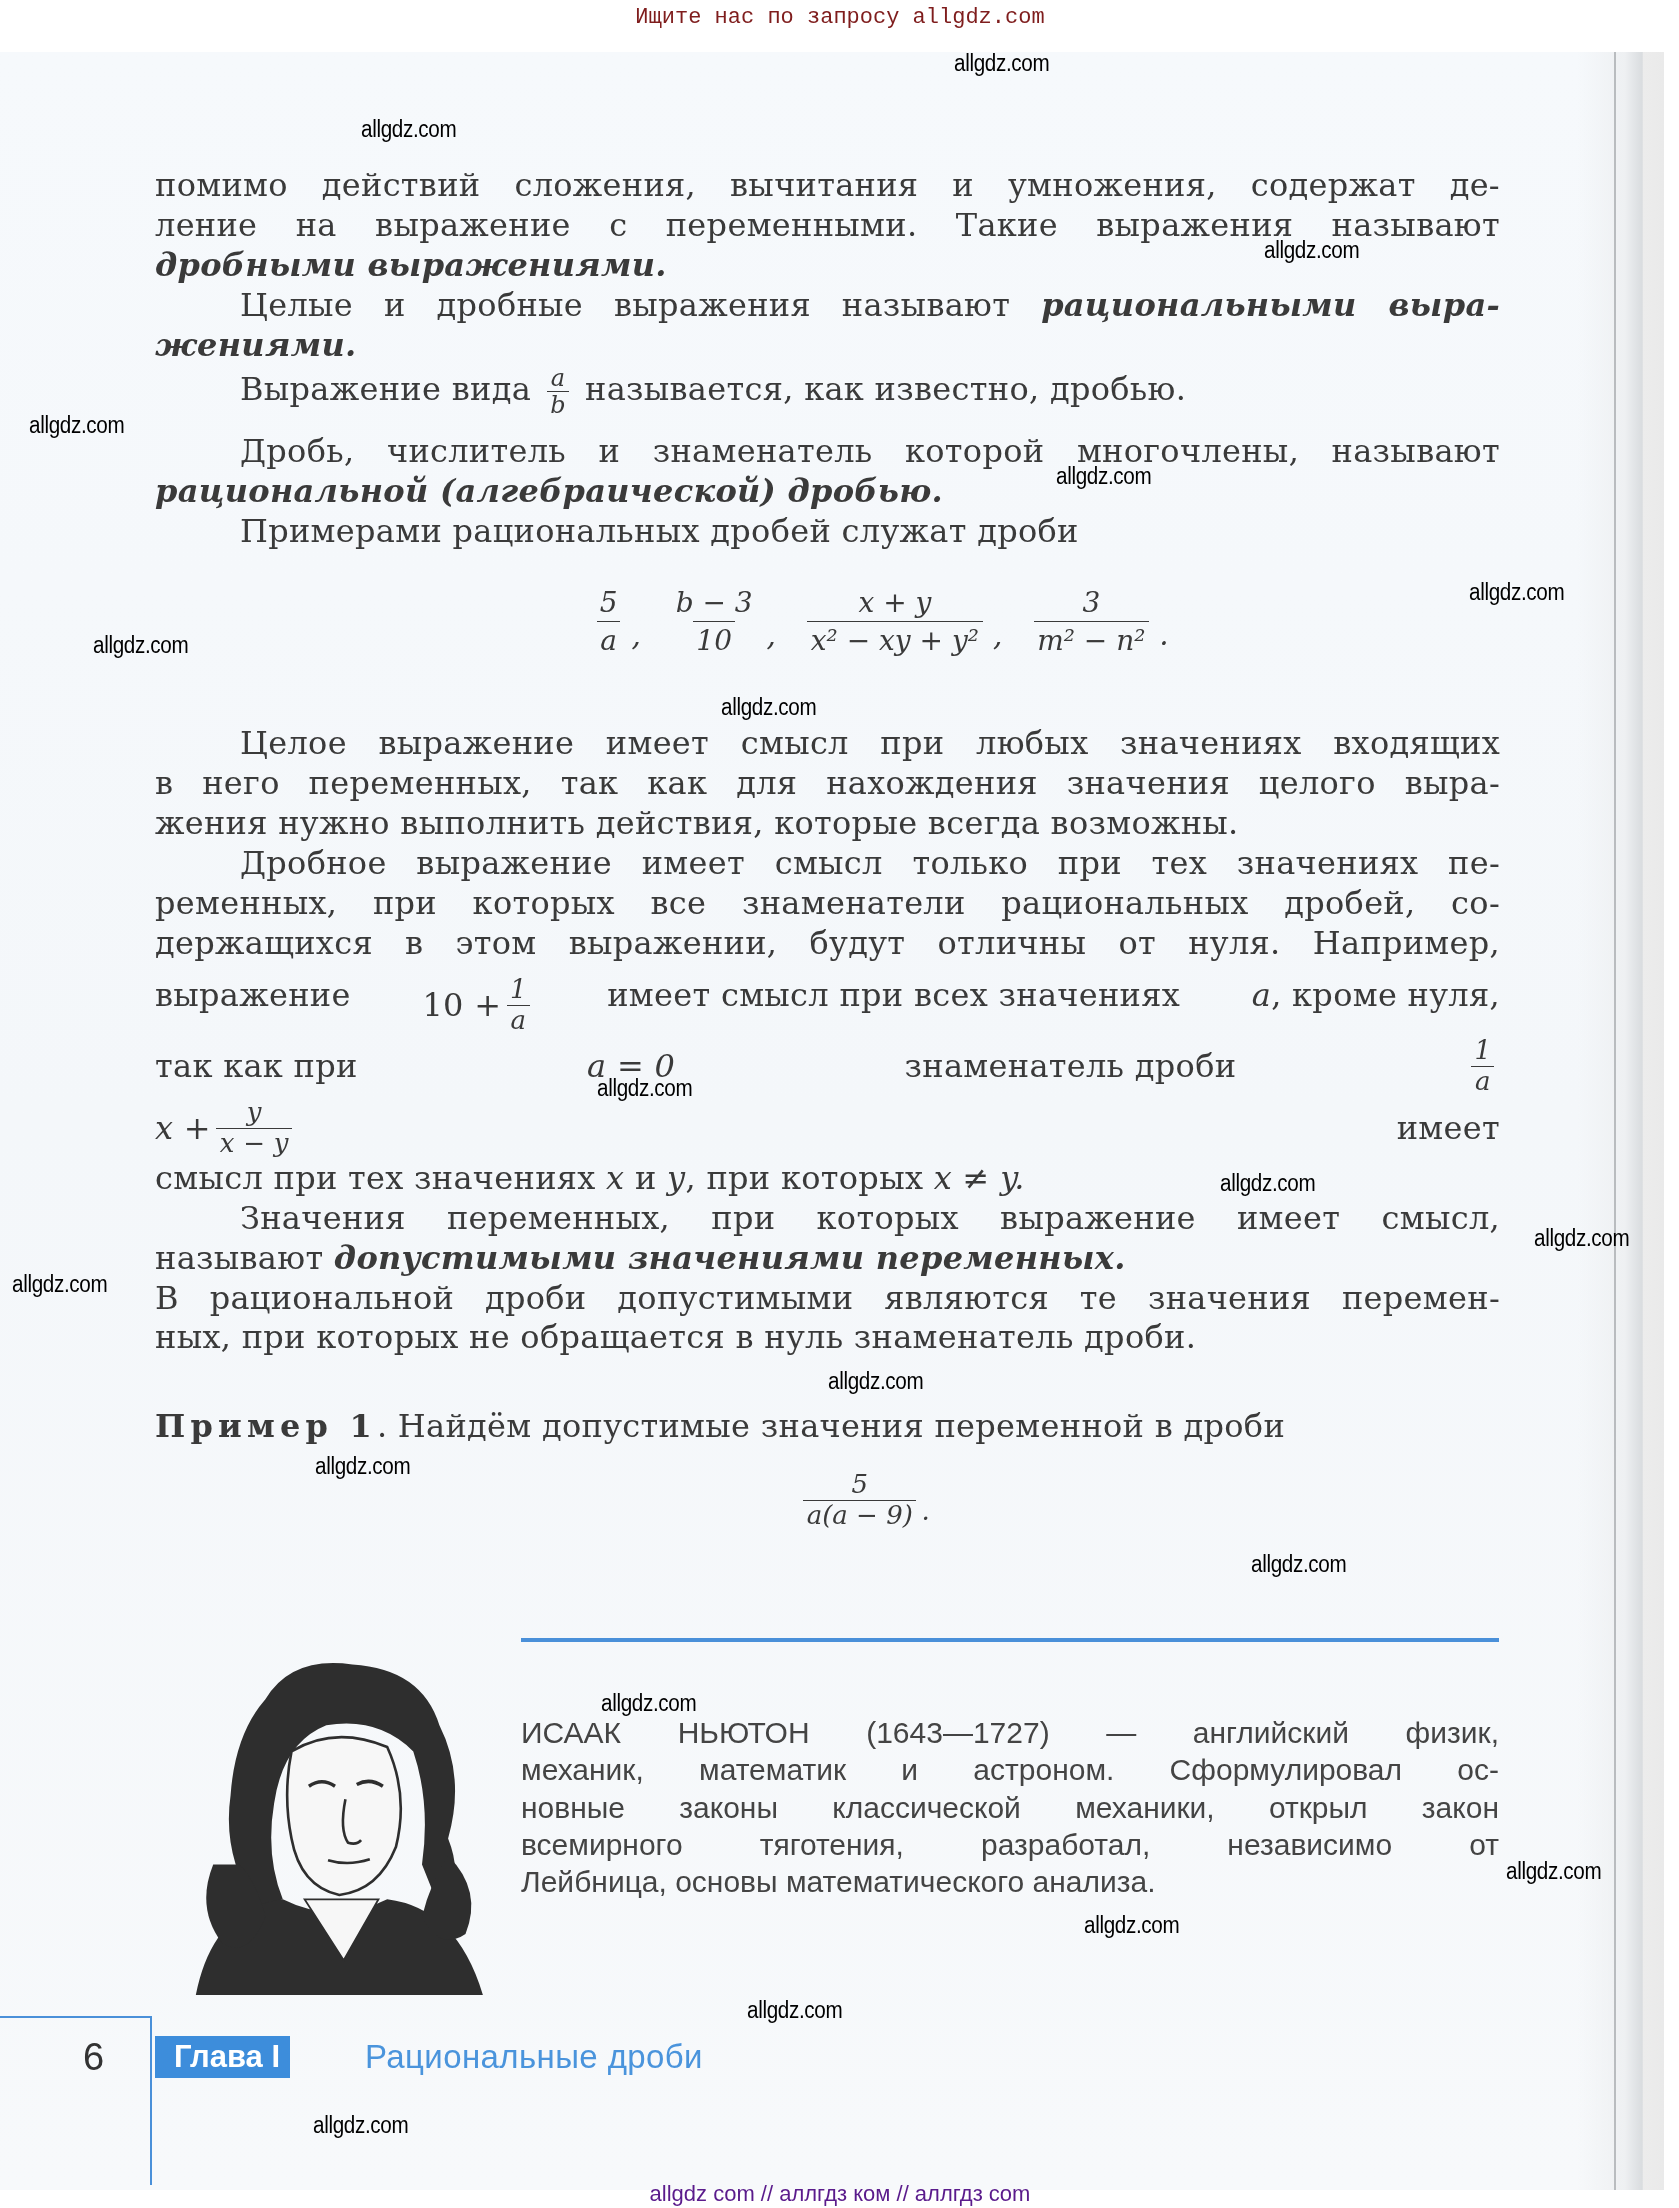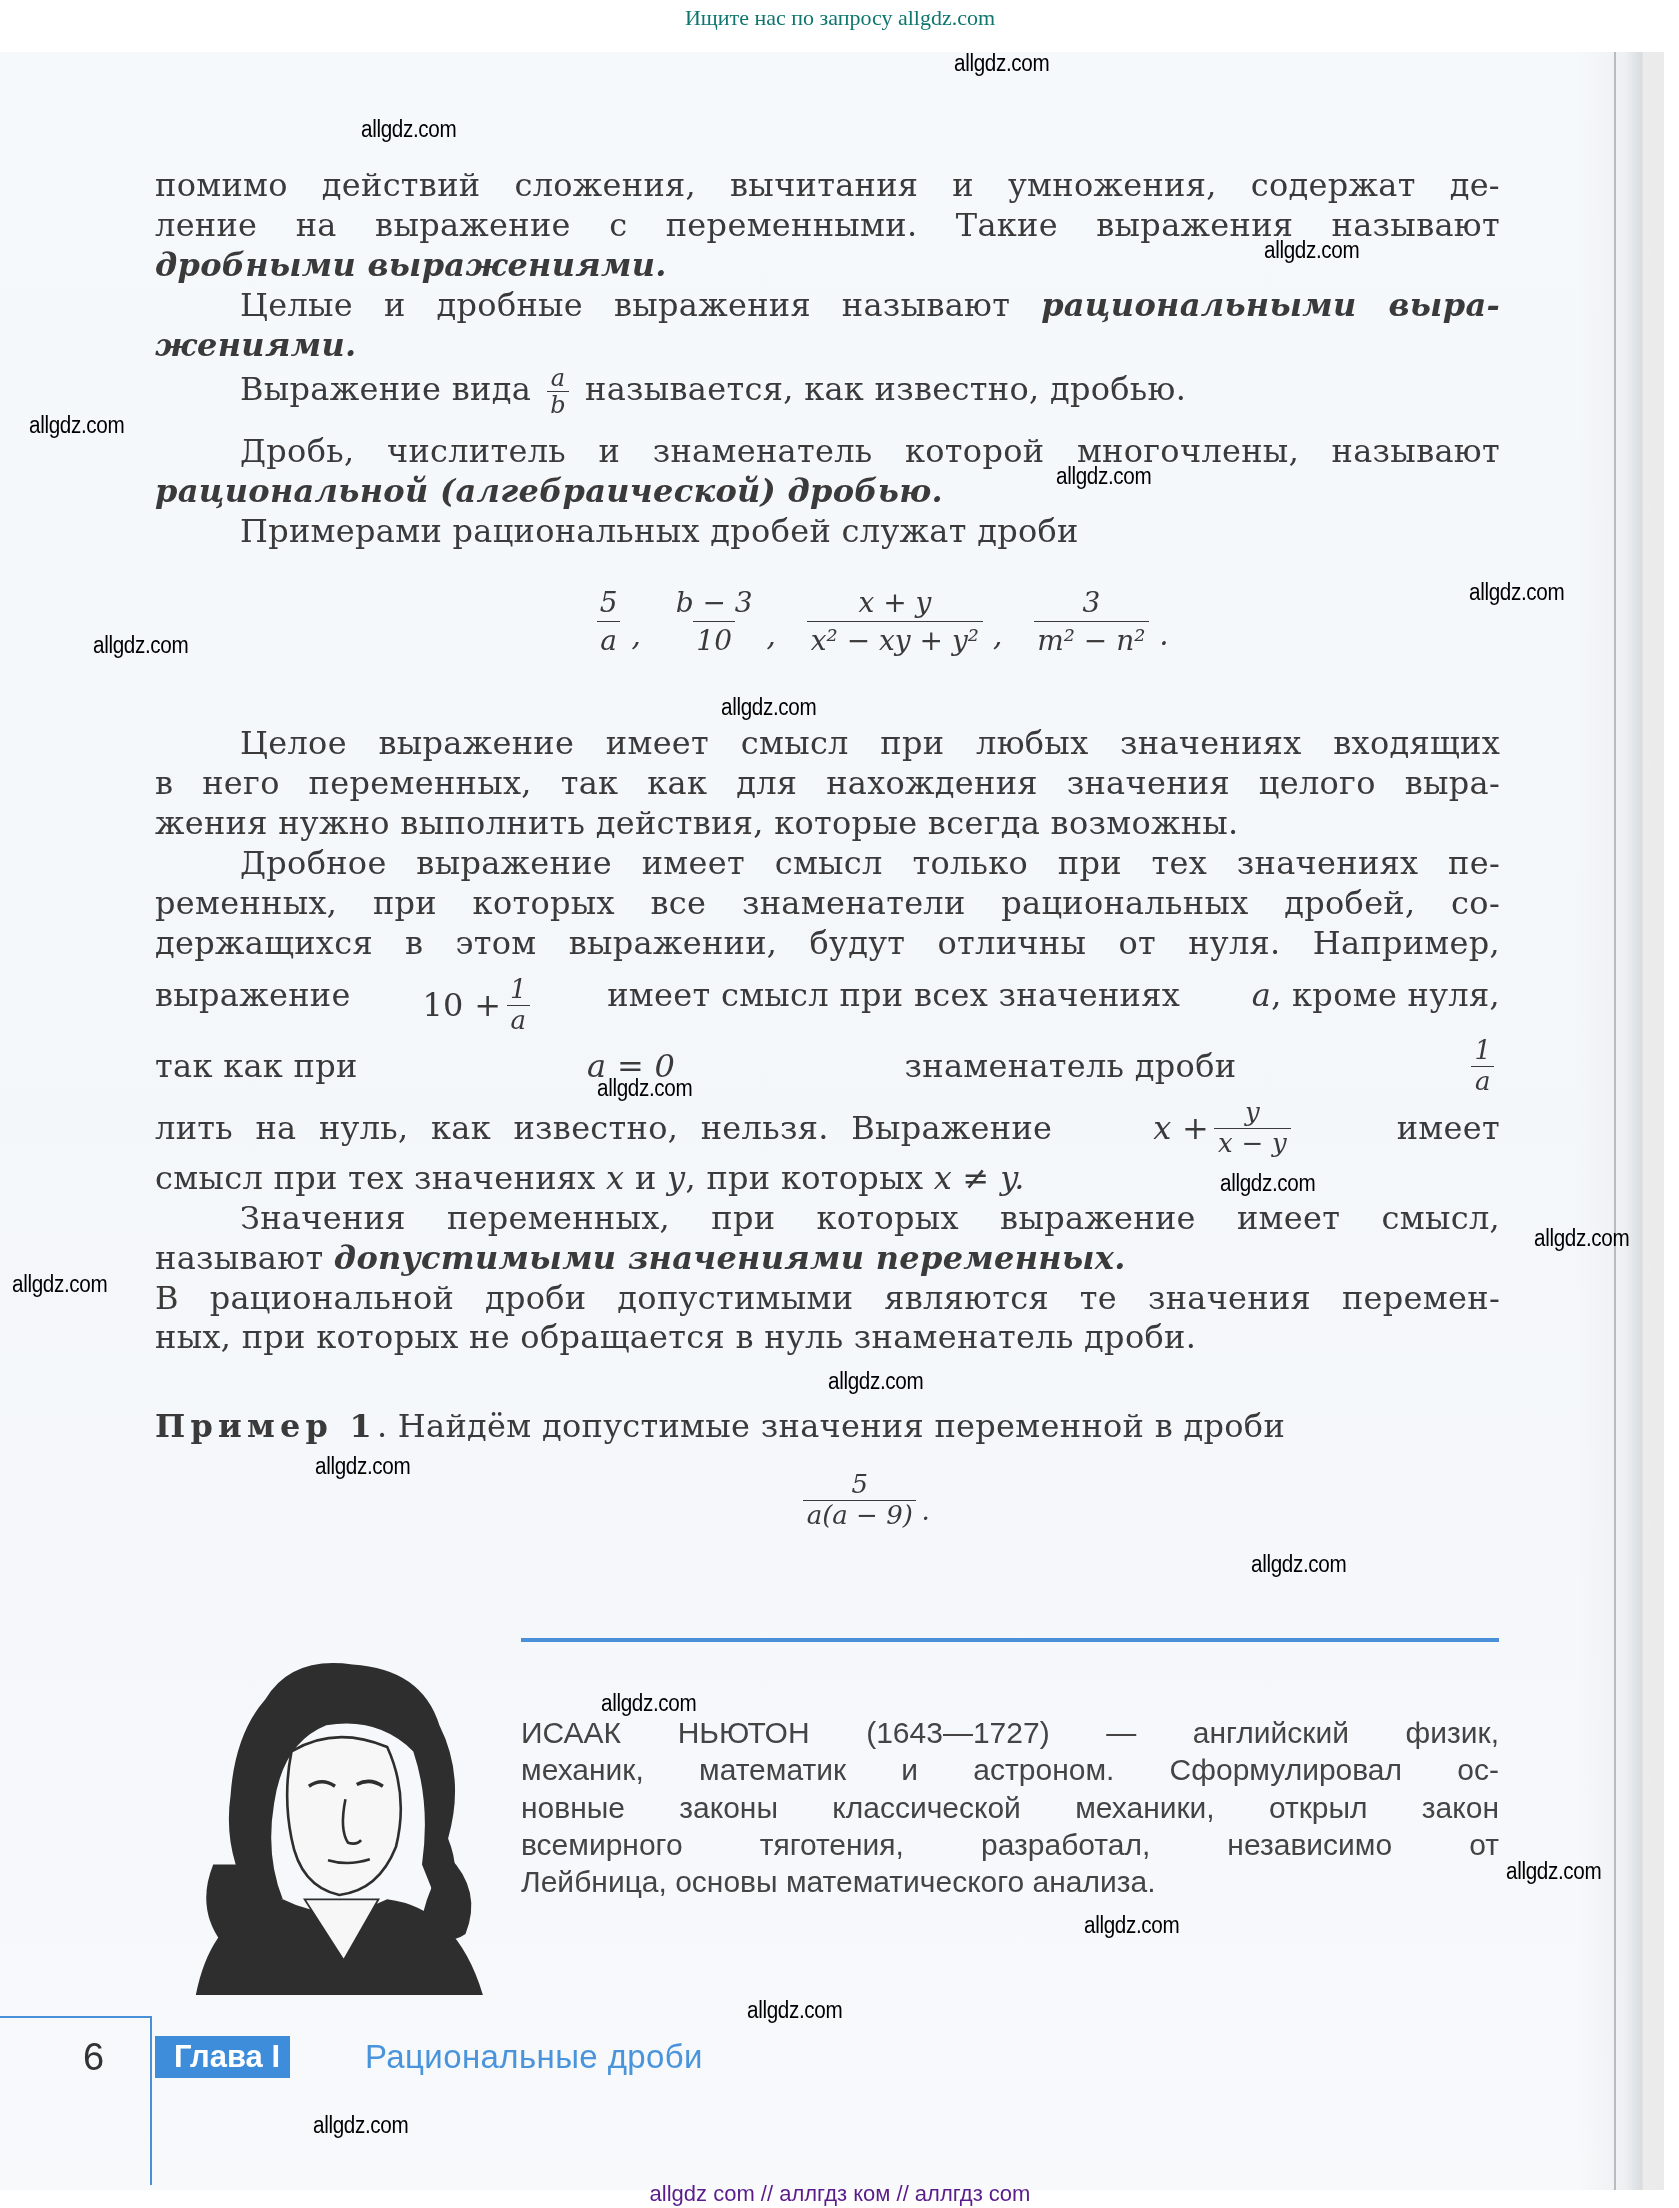--- a/index.html
+++ b/index.html
@@ -12,21 +12,21 @@
     position: absolute; left: 0; top: 52px; width: 1664px; height: 2138px;
     background: linear-gradient(180deg, #f6f9fc 0%, #f4f7fa 50%, #f7f9fb 100%);
   }
   .spine-shadow {
     position: absolute; top: 52px; left: 1577px; width: 87px; height: 2138px;
     background: linear-gradient(90deg, rgba(255,255,255,0) 0%, #eef0f2 55%, #d9dcdf 75%, #ececec 76%, #eaeaea 100%);
   }
   .spine-line { position: absolute; top: 52px; left: 1614px; width: 1.7px; height: 2138px; background: #b9bcbf; }
 
   .wm { position: absolute; font-family: "Liberation Sans", sans-serif; font-size: 23.5px; color: #000; letter-spacing: -0.4px; transform: scaleX(0.88); transform-origin: left top; white-space: nowrap; }
-  .wm-top { position: absolute; left: 0; width: 1680px; top: 5.2px; text-align: center; font-family: Liberation Serif, serif; font-size: 22px; color: #0f766e; }
+  .wm-top { position: absolute; left: 0; width: 1680px; top: 5.2px; text-align: center; font-family: Liberation Mono, monospace; font-size: 22px; color: #7f1d1d; }
   .wm-bottom { position: absolute; left: 0; width: 1680px; top: 2181px; text-align: center; font-family: "Liberation Sans", sans-serif; font-size: 22px; color: #5b1c8c; }
 
   .ln { position: absolute; left: 155px; width: 1345px; font-size: 32px; line-height: 40px; color: #3a3a3a; white-space: nowrap; letter-spacing: 0.3px; }
   .ln.just { text-align: justify; text-align-last: justify; }
   .ln.ind { left: 240px; width: 1260px; }
   .it { font-style: italic; font-weight: bold; }
   .var { font-style: italic; font-family: "DejaVu Serif", serif; }
   .sp { letter-spacing: 5.2px; font-weight: bold; }
 
   .frac { display: inline-flex; flex-direction: column; align-items: center; vertical-align: middle; font-size: 26px; line-height: 29.5px; margin: 0 5.2px; }
@@ -126,21 +126,20 @@
   <span>так как при</span>
   <span class="var">a = 0</span>
   <span>знаменатель дроби</span>
   <span class="frac var">
       <span class="num">1</span>
       <span class="den">a</span>
     </span>
 </div>
 
 <div class="ln" style="top:1098px; display:flex; justify-content:space-between; align-items:center;">
-  <span style="word-spacing:12px;">лить на нуль, как известно, нельзя. Выражение</span>
   <span style="display:inline-flex;align-items:center;">
       <span class="var">x +</span>
       <span class="frac var">
         <span class="num">y</span>
         <span class="den">x − y</span>
       </span>
     </span>
   <span>имеет</span>
 </div>
 

